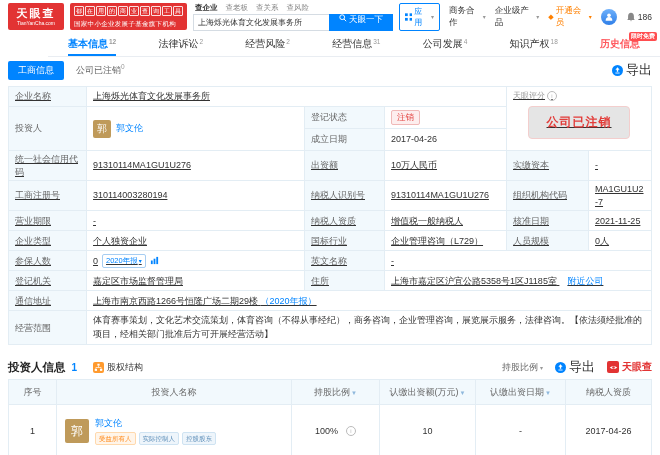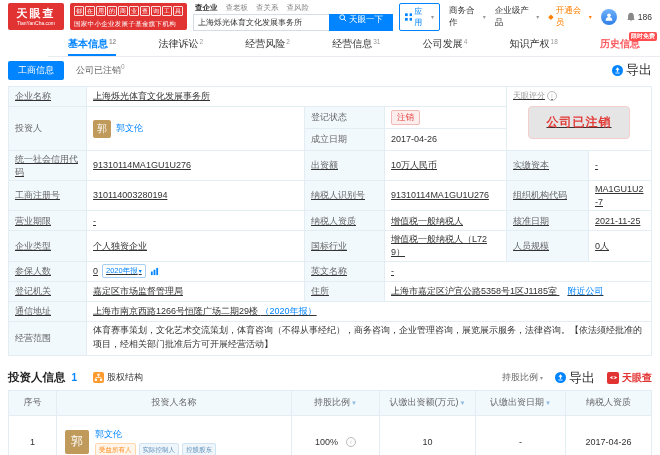--- a/index.html
+++ b/index.html
@@ -283,21 +283,21 @@
       <td>-</td>
       <td class="lbl">纳税人资质</td>
       <td>增值税一般纳税人</td>
       <td class="lbl">核准日期</td>
       <td>2021-11-25</td>
     </tr>
     <tr class="h20">
       <td class="lbl">企业类型</td>
       <td>个人独资企业</td>
       <td class="lbl">国标行业</td>
-      <td>增值税一般纳税人（L729）</td>
+      <td>企业管理咨询（L729）</td>
       <td class="lbl">人员规模</td>
       <td>0人</td>
     </tr>
     <tr class="h20">
       <td class="lbl">参保人数</td>
       <td>
         <div class="insured">
           <span>0</span>
           <span class="ychip">
             <span>2020年报</span>

